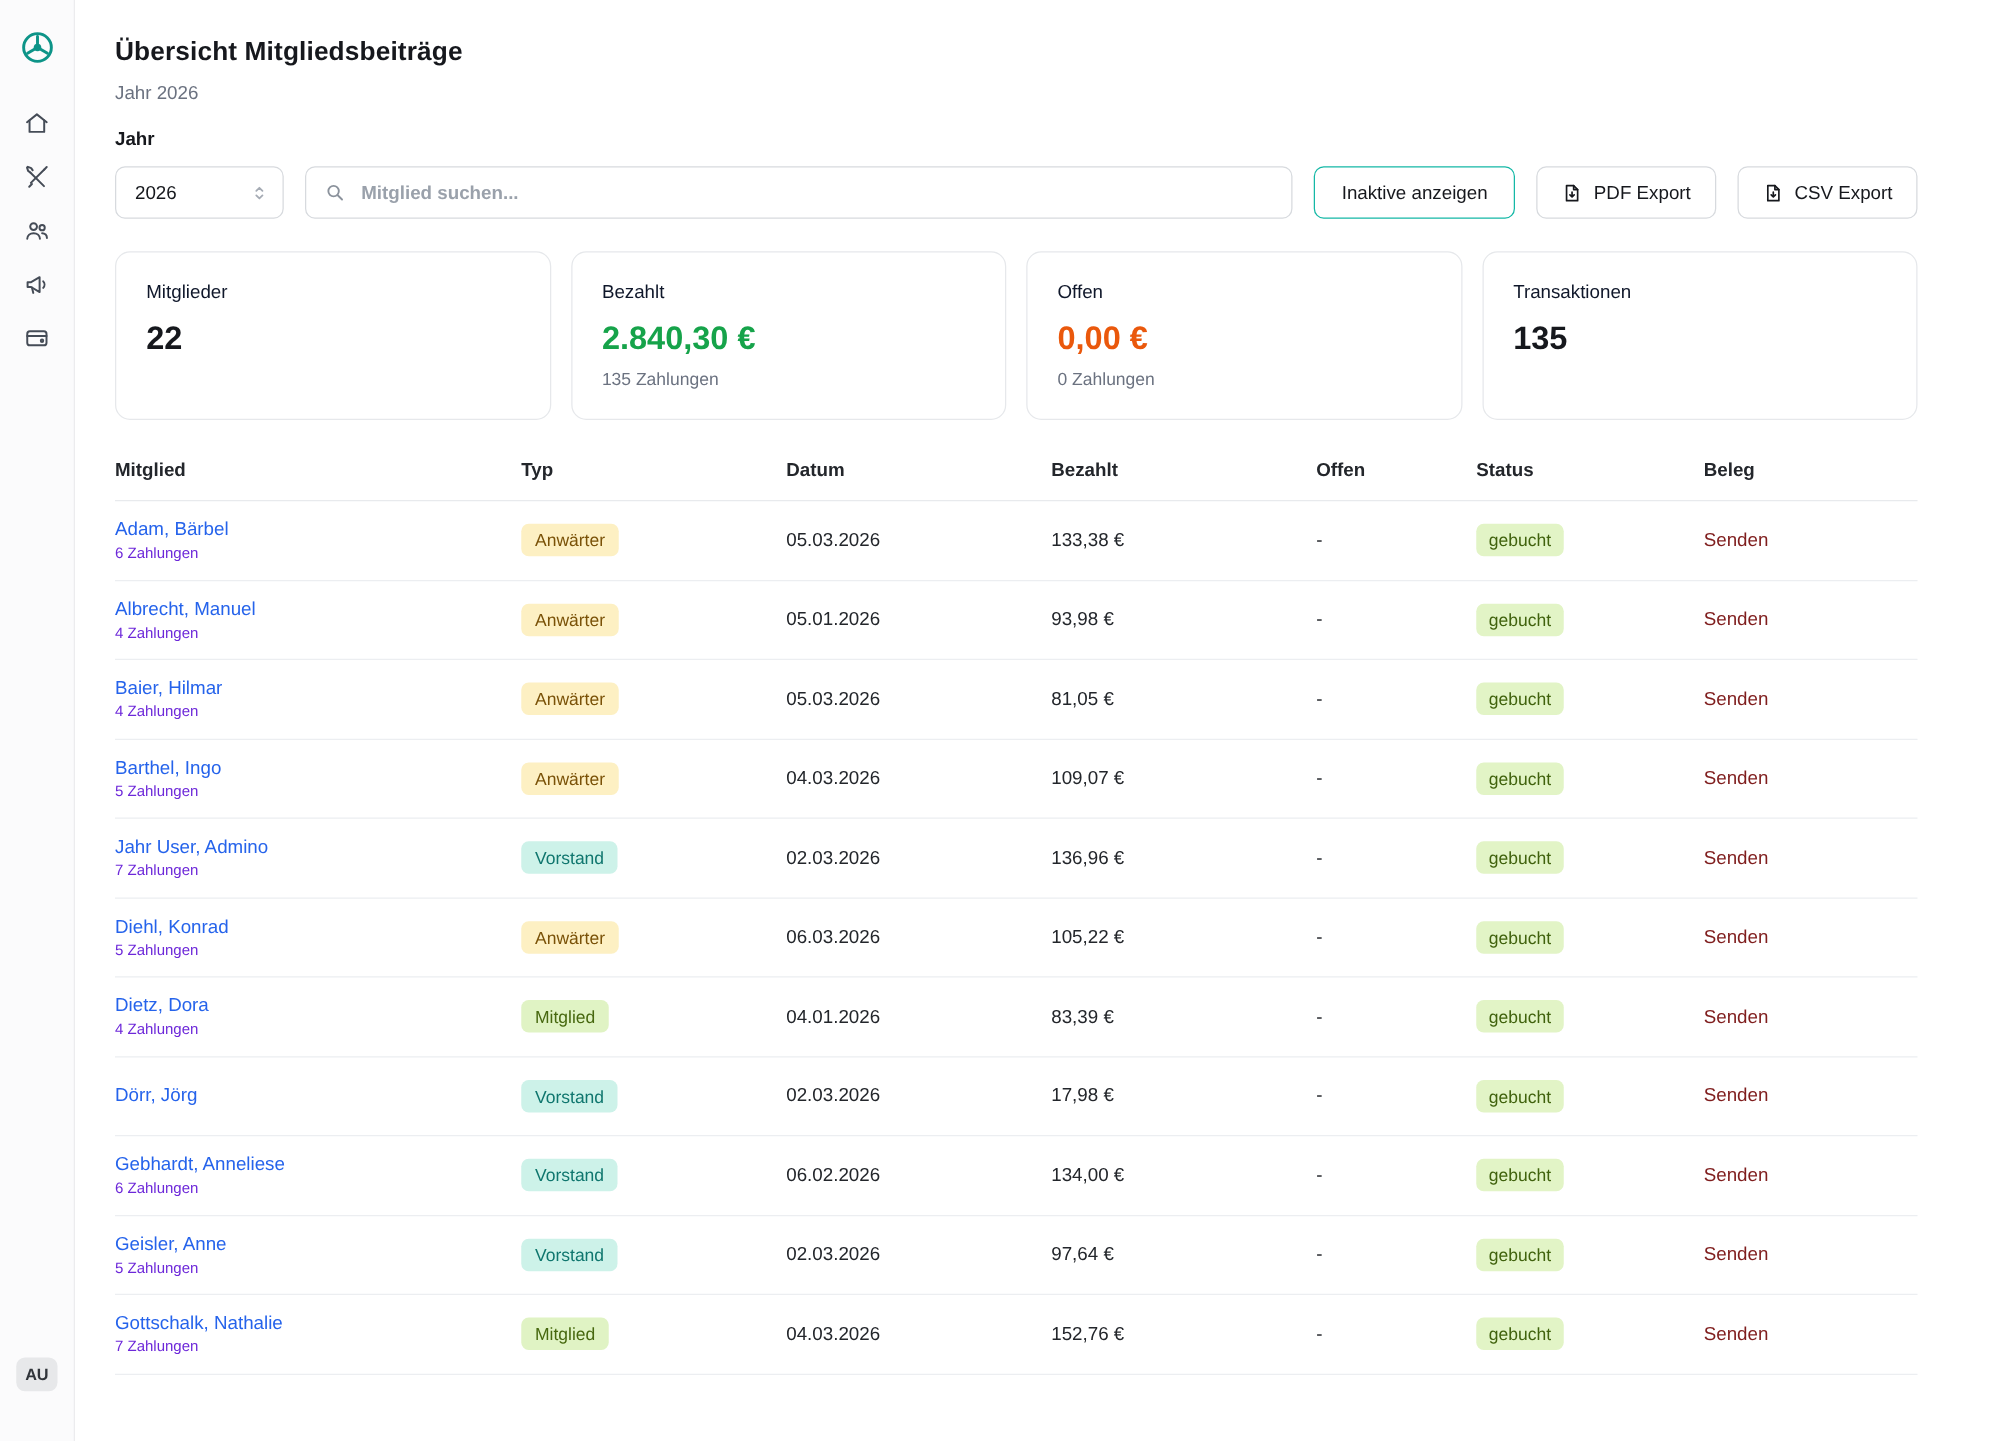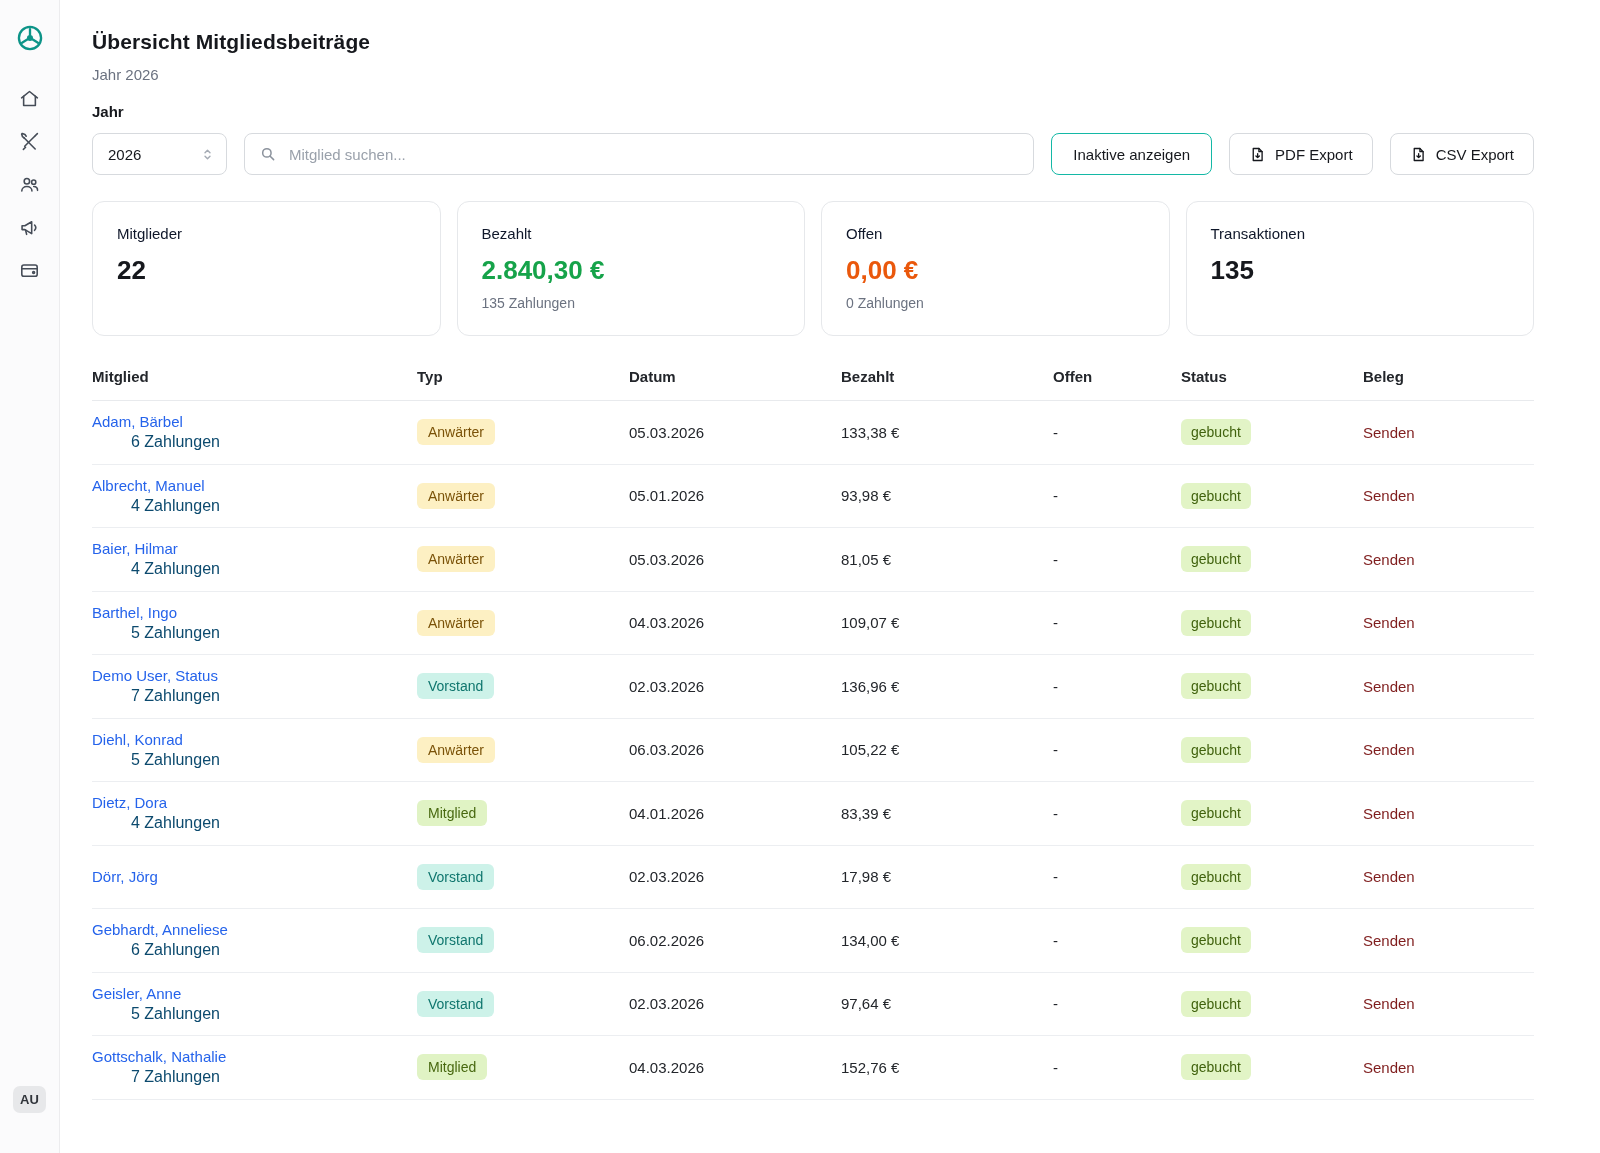--- a/index.html
+++ b/index.html
@@ -40,21 +40,21 @@
     width: 135px; height: 42px; border: 1px solid #d7dade; border-radius: 8px;
     background: #fff; display: flex; align-items: center; justify-content: space-between;
     padding: 0 10px 0 15px; font-size: 15px; color: #16181d; cursor: pointer; flex: none; text-align: right;
   }
   .search-box {
     flex: 1; height: 42px; border: 1px solid #d7dade; border-radius: 8px;
     background: #fff; display: flex; align-items: center; gap: 10px; padding: 0 14px;
   }
   .search-box input {
     border: none; outline: none; flex: 1; font-size: 15px; background: transparent;
-    font-family: "Liberation Sans", sans-serif; color: #0369a1;
+    font-family: "Liberation Sans", sans-serif; color: #0369a1; font-weight: bold;
   }
   .search-box input::placeholder { color: #9aa1ab; }
   .btn {
     height: 42px; border: 1px solid #d7dade; background: #fff; border-radius: 8px;
     padding: 12px 19px; font-size: 15px; color: #16181d; cursor: pointer;
     display: inline-flex; align-items: center; gap: 9px; white-space: nowrap; flex: none;
     font-family: "Liberation Sans", sans-serif;
   }
   .btn-toggle-active { border: 1.6px solid #14b8a6; padding: 0 21px; }
 
@@ -76,21 +76,21 @@
     grid-template-columns: 325px 212px 212px 212px 128px 182px 1fr;
     align-items: center;
   }
   .table-header {
     font-size: 15px; font-weight: 700; color: #16181d;
     padding-bottom: 15px; border-bottom: 1px solid #e8eaed;
   }
   .table-row { height: 63.5px; border-bottom: 1px solid #eceef1; }
   .cell { font-size: 15px; color: #23262b; padding-right: 12px; }
   .member-name { font-size: 15px; font-weight: 500; color: #2563eb; cursor: pointer; }
-  .member-sub { font-size: 16px; color: #0c4a6e; margin-top: 3px; margin-left: 39px; }
+  .member-sub { font-size: 12px; color: #6d28d9; margin-top: 3px; }
   .member-sub:empty { display: none; }
   .badge {
     display: inline-block; padding: 5px 11px; border-radius: 6px; font-size: 14px; font-weight: 400;
   }
   .badge-amber  { background: #fdf0c3; color: #7a5208; }
   .badge-teal   { background: #cdf2e9; color: #0f766e; }
   .badge-green  { background: #e0f3c4; color: #47680f; }
   .badge-status { background: #e2f4c6; color: #40620d; padding: 5px 10px; }
   .send-link { color: #7f1d1d; cursor: pointer; }
 </style>
@@ -305,21 +305,21 @@
     <div class="cell">
       <span class="badge badge-status">gebucht</span>
     </div>
     <div class="cell">
       <span class="send-link">Senden</span>
     </div>
   </div>
 
   <div class="table-row">
     <div class="cell">
-      <div class="member-name">Demo User, Status</div>
+      <div class="member-name">Jahr User, Admino</div>
       <div class="member-sub">7 Zahlungen</div>
     </div>
     <div class="cell">
       <span class="badge badge-teal">Vorstand</span>
     </div>
     <div class="cell">02.03.2026</div>
     <div class="cell">136,96 €</div>
     <div class="cell">-</div>
     <div class="cell">
       <span class="badge badge-status">gebucht</span>

